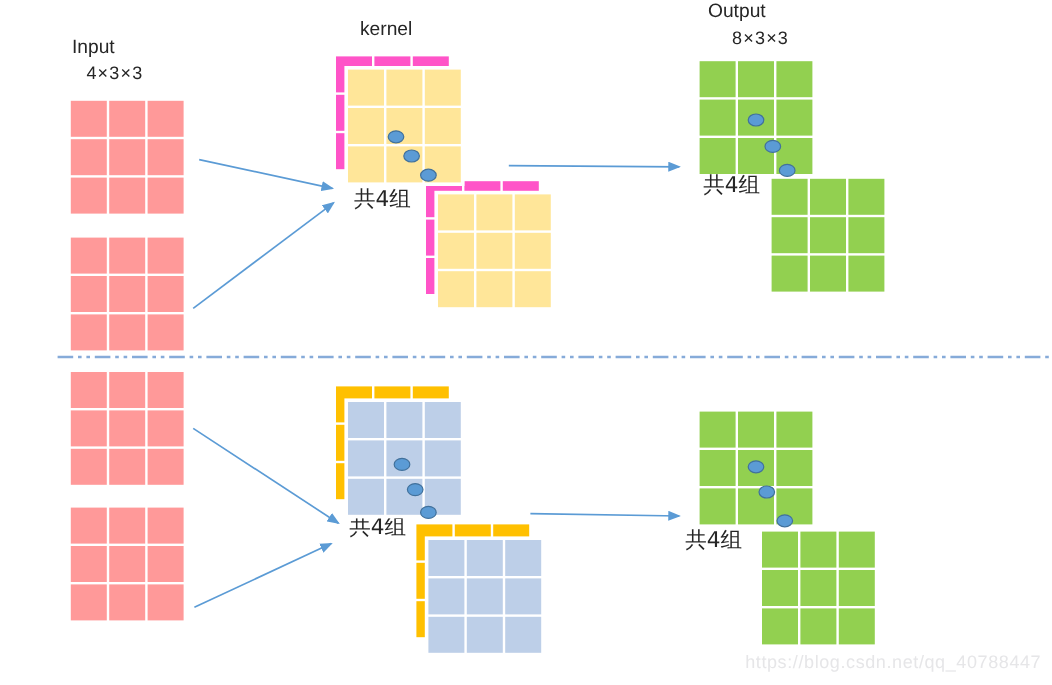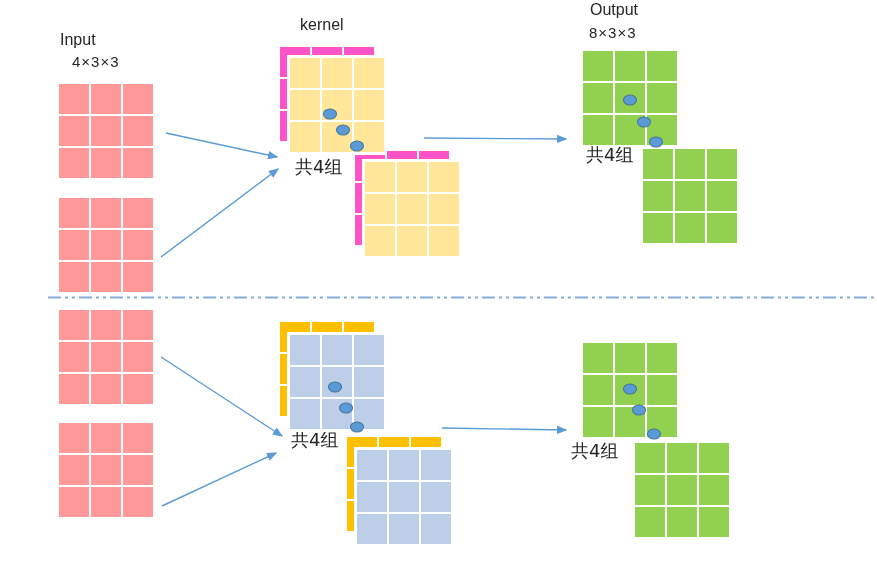--- a/index.html
+++ b/index.html
@@ -108,21 +108,21 @@
       <div style="background: rgb(255, 230, 153);"></div>
     </div>
 
   <span class="dot" style="left:330px;top:114px"></span>
   <span class="dot" style="left:343px;top:130px"></span>
   <span class="dot" style="left:357px;top:146px"></span>
 
   <div class="label group" style="left:295px;top:157px">共4组</div>
 
   <div class="label title" style="left:590px;top:1px">Output</div>
-  <div class="label dims" style="left:589px;top:24px">8×3×3</div>
+  <div class="label dims" style="left:610px;top:24px">8×3×3</div>
 
   <div class="grid3" style="left:583px;top:51px">
       <div style="background: rgb(146, 208, 80);"></div>
       <div style="background: rgb(146, 208, 80);"></div>
       <div style="background: rgb(146, 208, 80);"></div>
       <div style="background: rgb(146, 208, 80);"></div>
       <div style="background: rgb(146, 208, 80);"></div>
       <div style="background: rgb(146, 208, 80);"></div>
       <div style="background: rgb(146, 208, 80);"></div>
       <div style="background: rgb(146, 208, 80);"></div>
@@ -243,20 +243,21 @@
       <div style="background: rgb(146, 208, 80);"></div>
       <div style="background: rgb(146, 208, 80);"></div>
     </div>
 
   <span class="dot" style="left:630px;top:389px"></span>
   <span class="dot" style="left:639px;top:410px"></span>
   <span class="dot" style="left:654px;top:434px"></span>
 
   <div class="label group" style="left:571px;top:441px">共4组</div>
 
+  <div class="watermark">https://blog.csdn.net/qq_40788447</div>
 
   <svg class="overlay" viewBox="0 0 877 571">
     <defs>
       <marker id="ah" viewBox="0 0 8 6" markerWidth="8" markerHeight="6" refX="6.5" refY="3" orient="auto">
         <path d="M0,0 L7.5,3 L0,6 Z" fill="var(--arrow,#5B9BD5)"></path>
       </marker>
     </defs>
     <line class="divider" x1="48" y1="297.5" x2="877" y2="297.5" stroke-dasharray="13 4 3 4 3 4"></line>
 
     <line class="arrow" x1="166" y1="133" x2="277" y2="157" marker-end="url(#ah)"></line>

